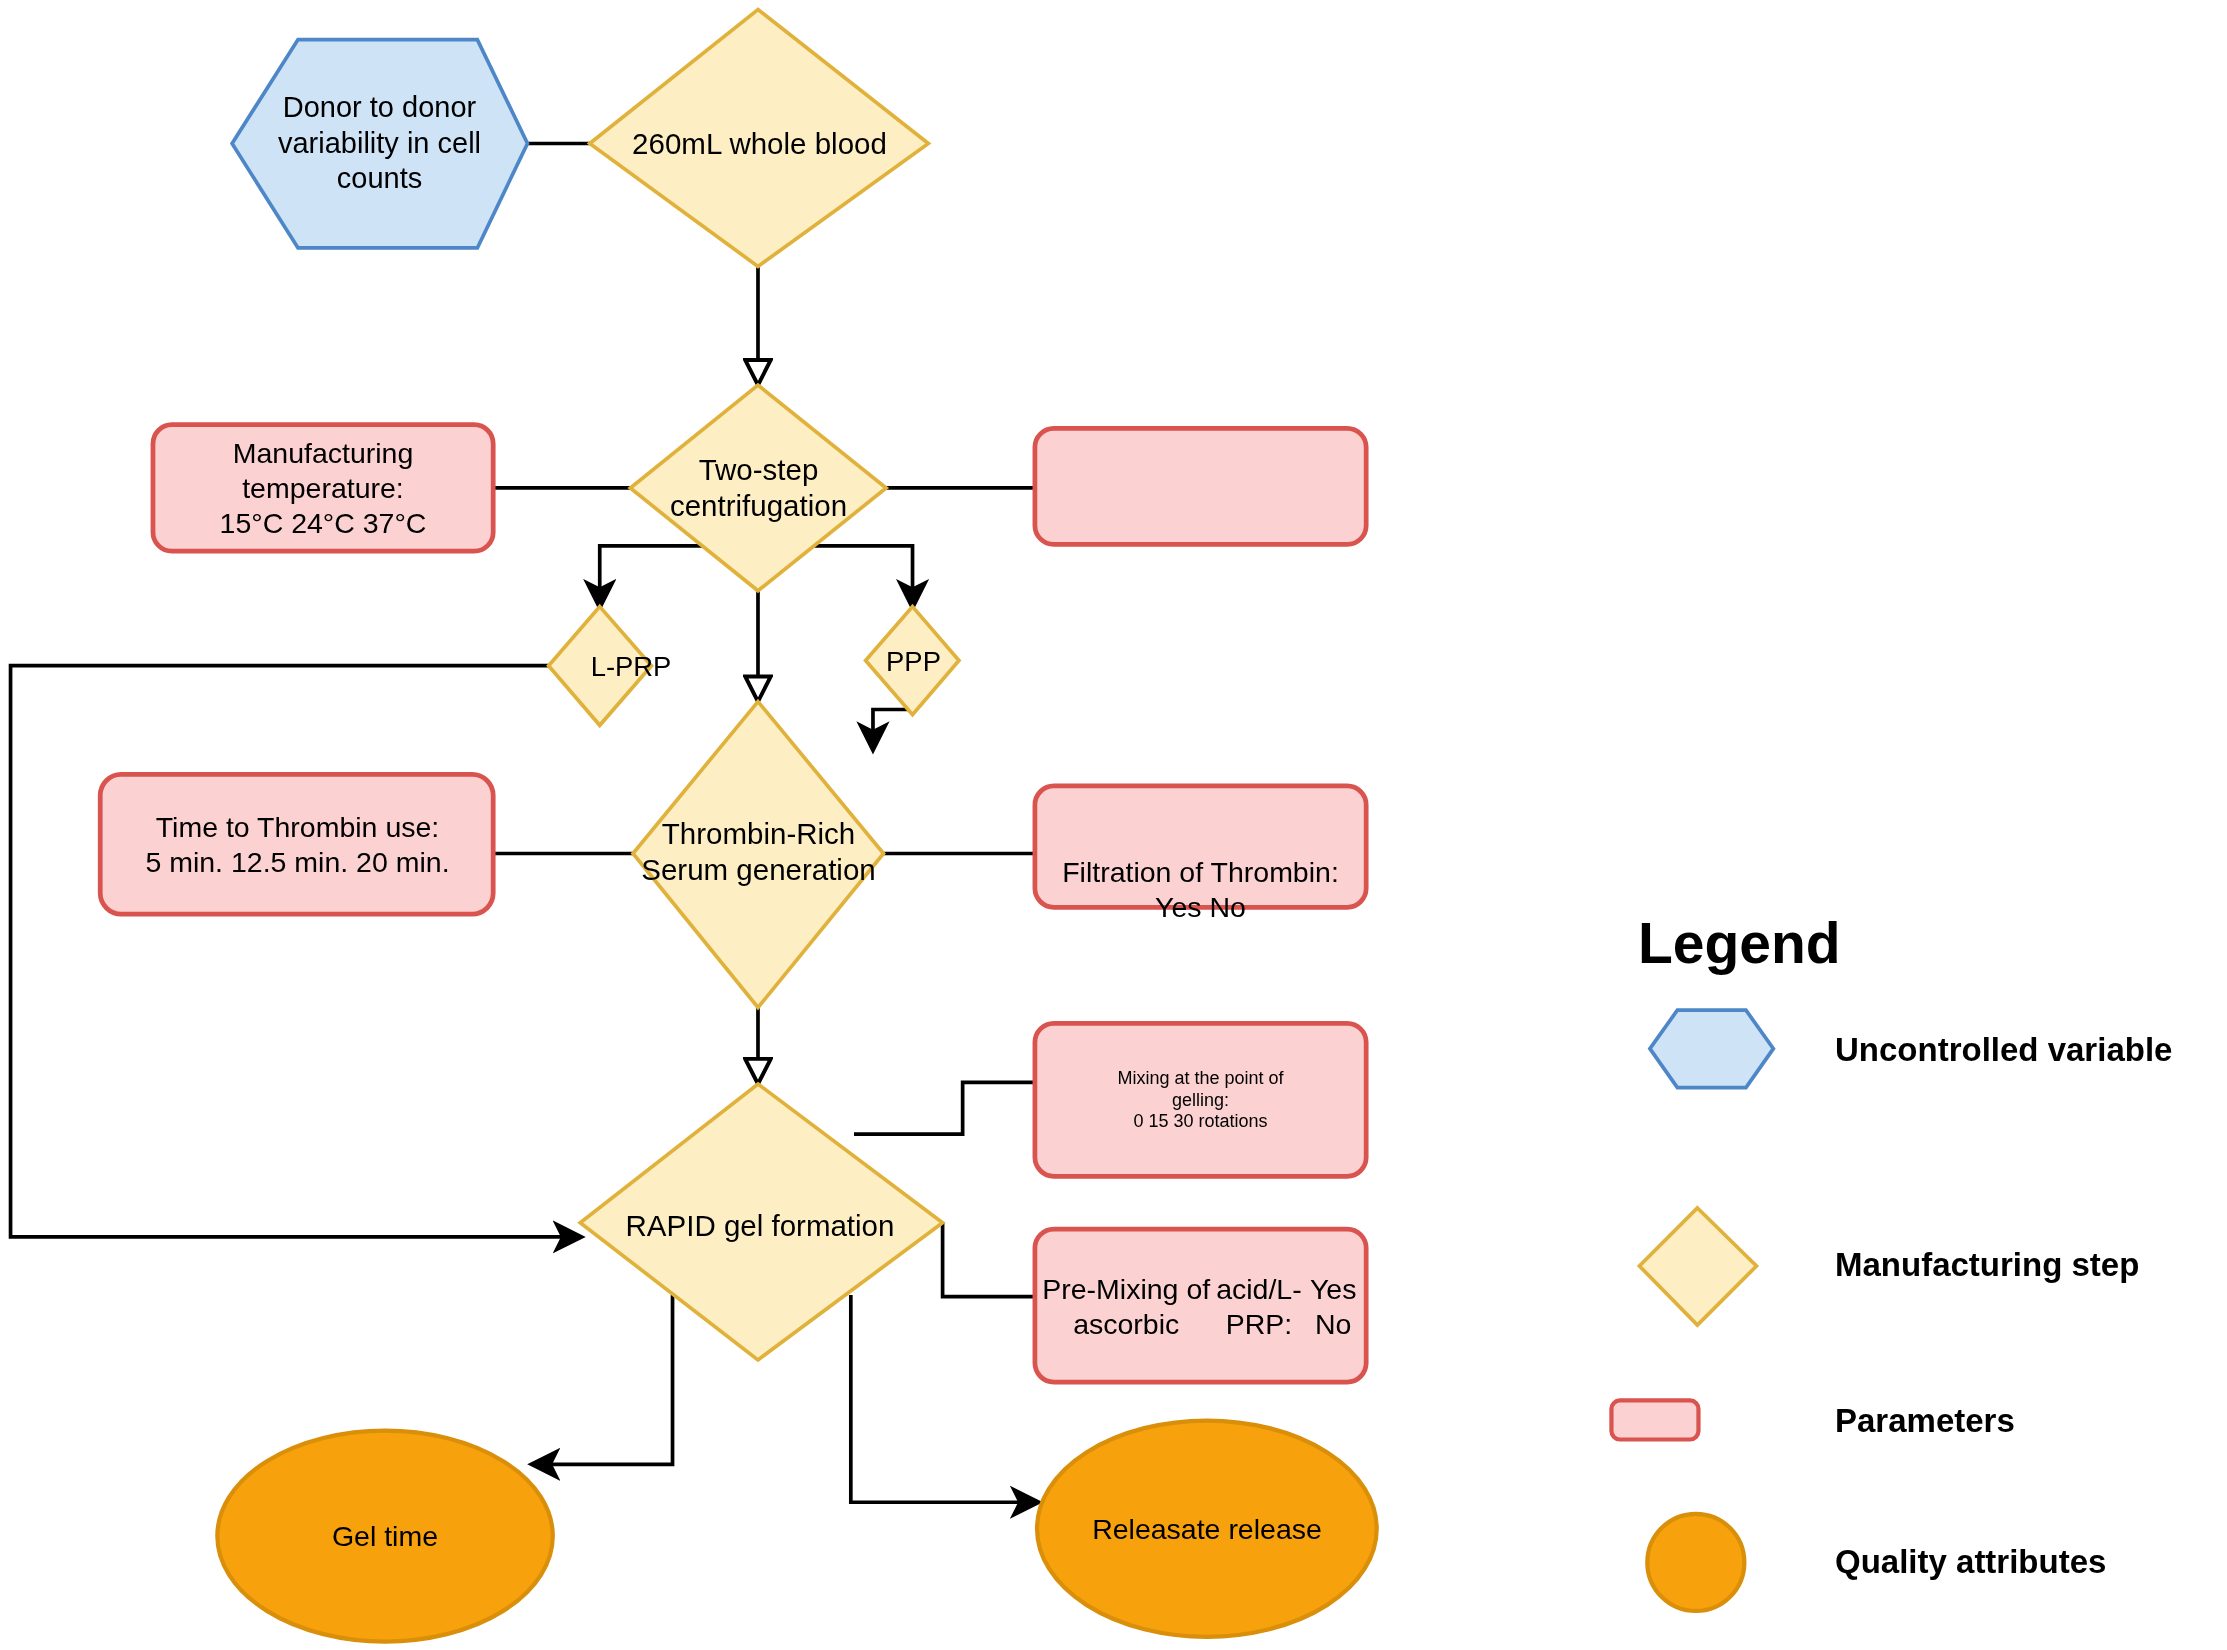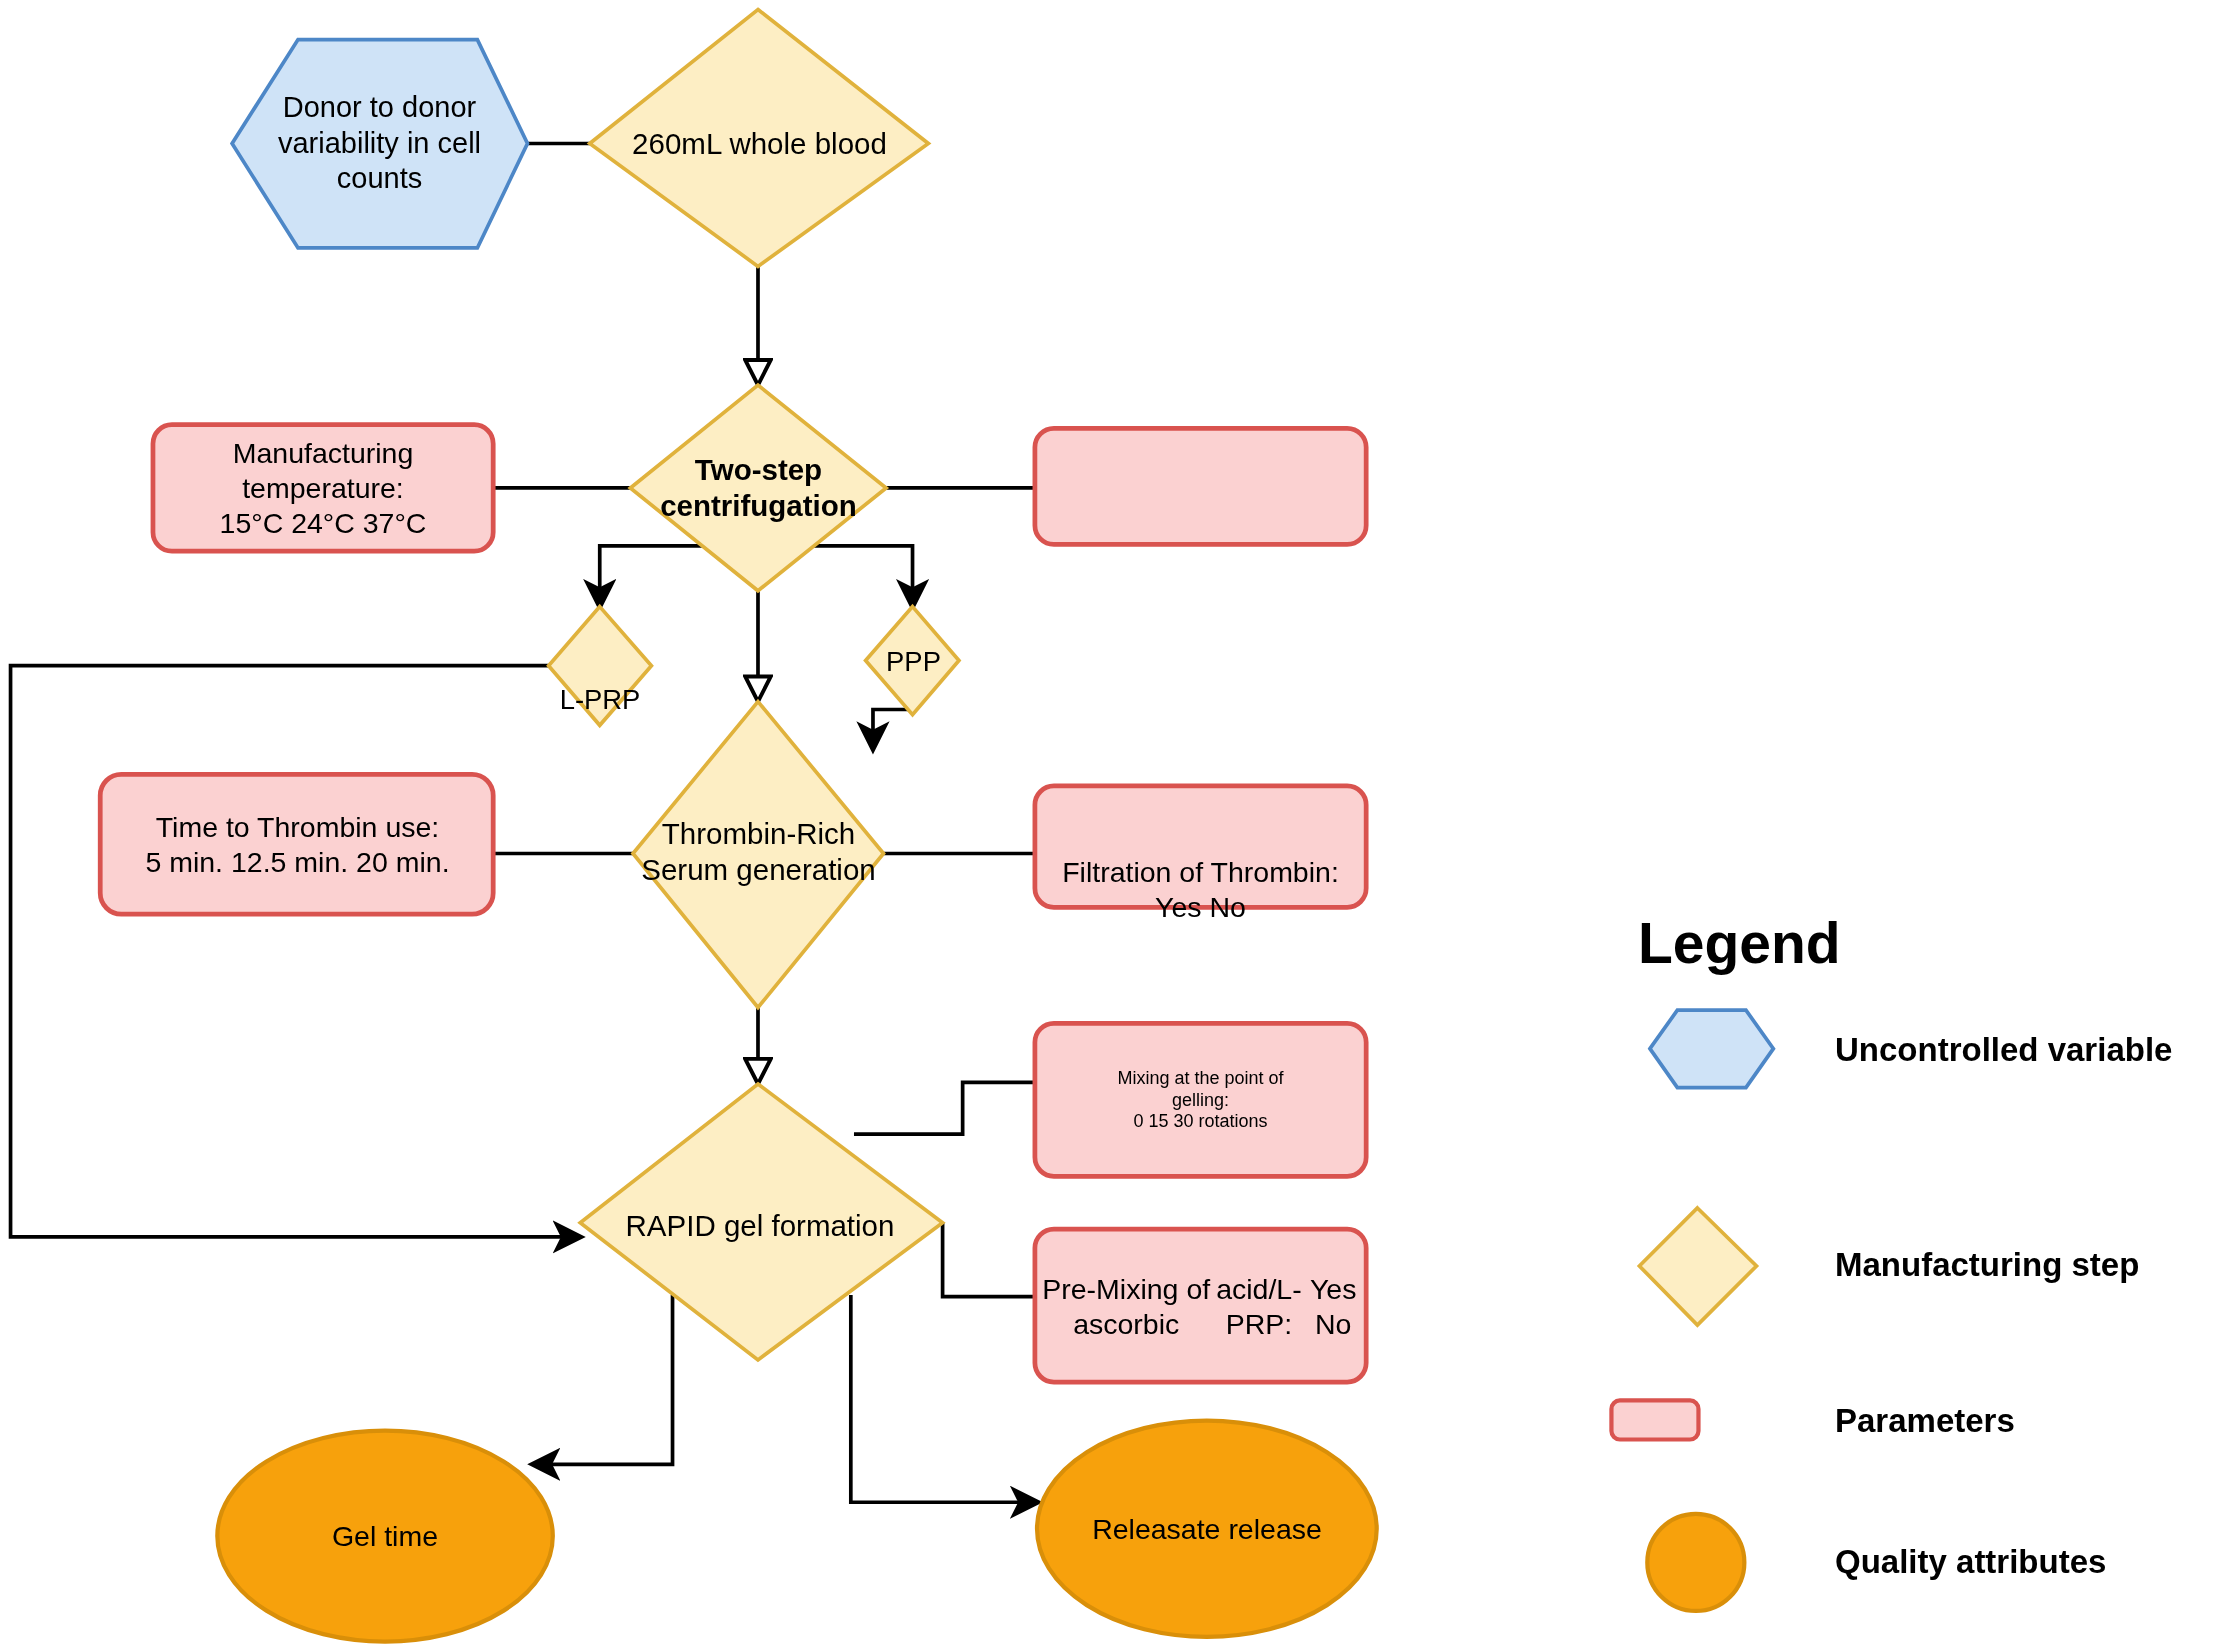--- a/index.html
+++ b/index.html
@@ -106,25 +106,25 @@
   </svg>
 
   <div class="nodetext" style="left:274px; top:79px; width:211px; height:129px; font-size:29px;">
     <span>Donor to donor variability in cell counts</span>
   </div>
 
   <div class="nodetext" style="left:604px; top:124px; width:311px; height:40px; font-size:29.5px;text-align:center;">
     <span>260mL whole blood</span>
   </div>
 
-  <div class="nodetext" style="left:636px; top:446px; width:245px; height:84px; font-size:29.5px;font-weight:bold;">
+  <div class="nodetext" style="left:636px; top:446px; width:245px; height:84px; font-size:29.5px;">
     <span>Two-step centrifugation</span>
   </div>
 
-  <div class="nodetext" style="left:546px; top:648px; width:108px; height:37px; font-size:27.4px;margin-top:33px;">
+  <div class="nodetext" style="left:577px; top:648px; width:108px; height:37px; font-size:27.4px;">
     <span>L-PRP</span>
   </div>
 
   <div class="nodetext" style="left:868px; top:643px; width:91px; height:37px; font-size:27.4px;">
     <span>PPP</span>
   </div>
 
   <div class="nodetext" style="left:633px; top:808px; width:251px; height:87px; font-size:29.5px;">
     <span>Thrombin-Rich Serum generation</span>
   </div>

